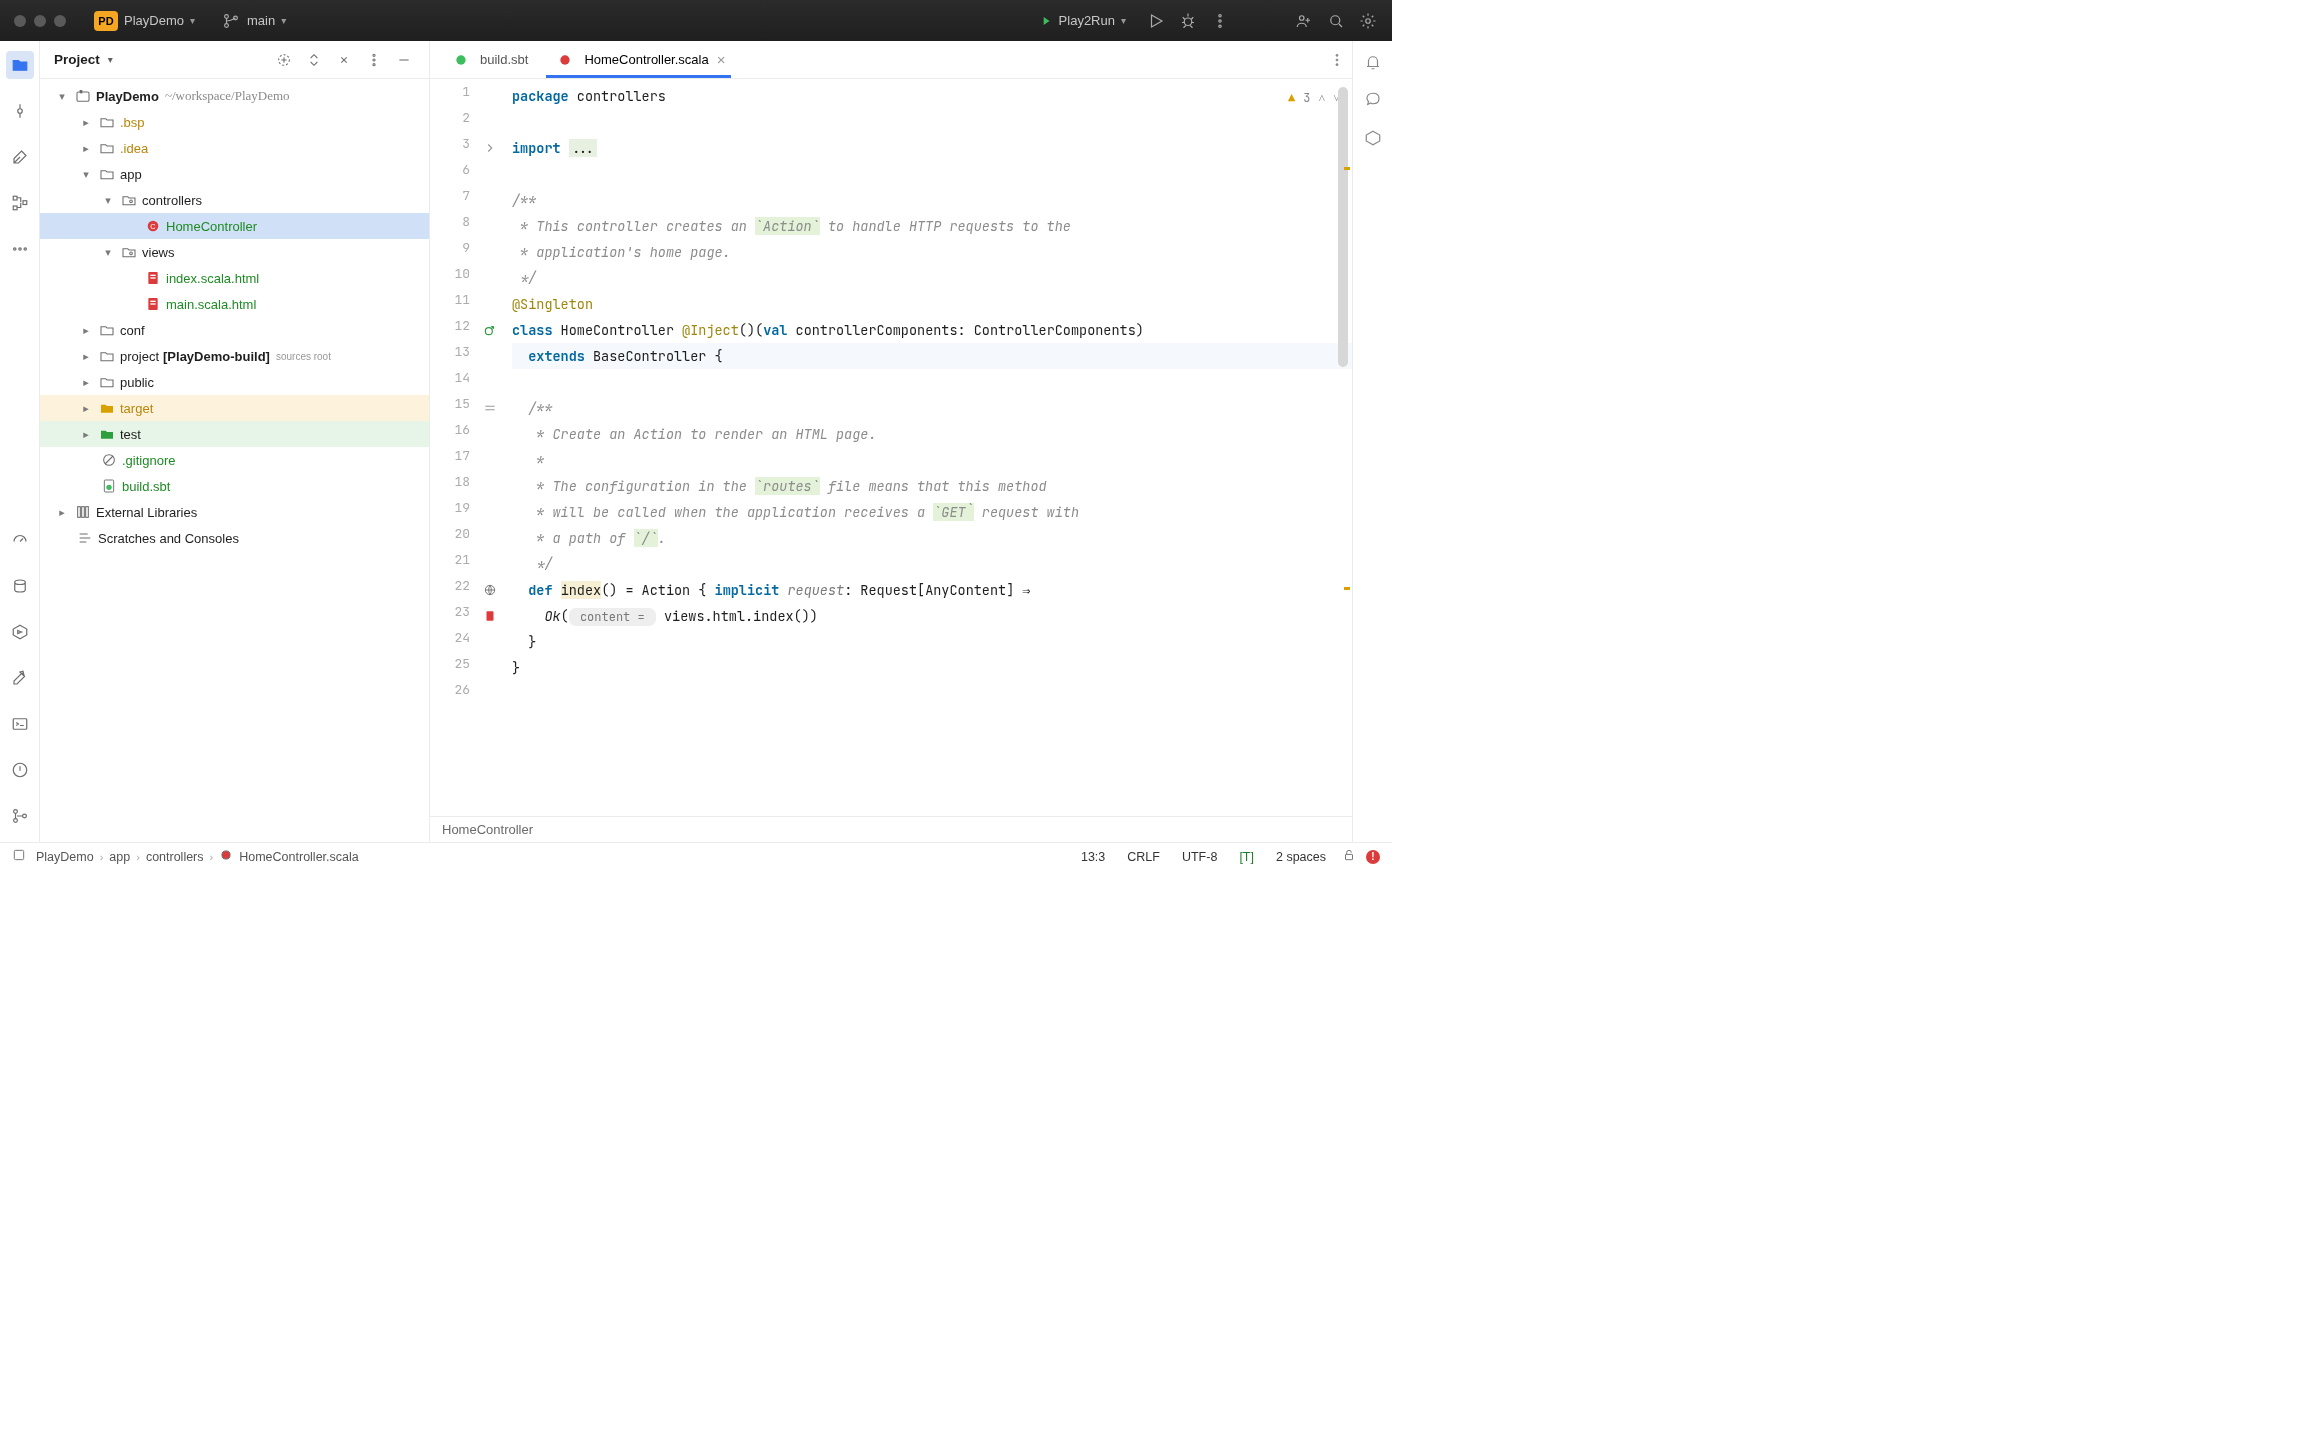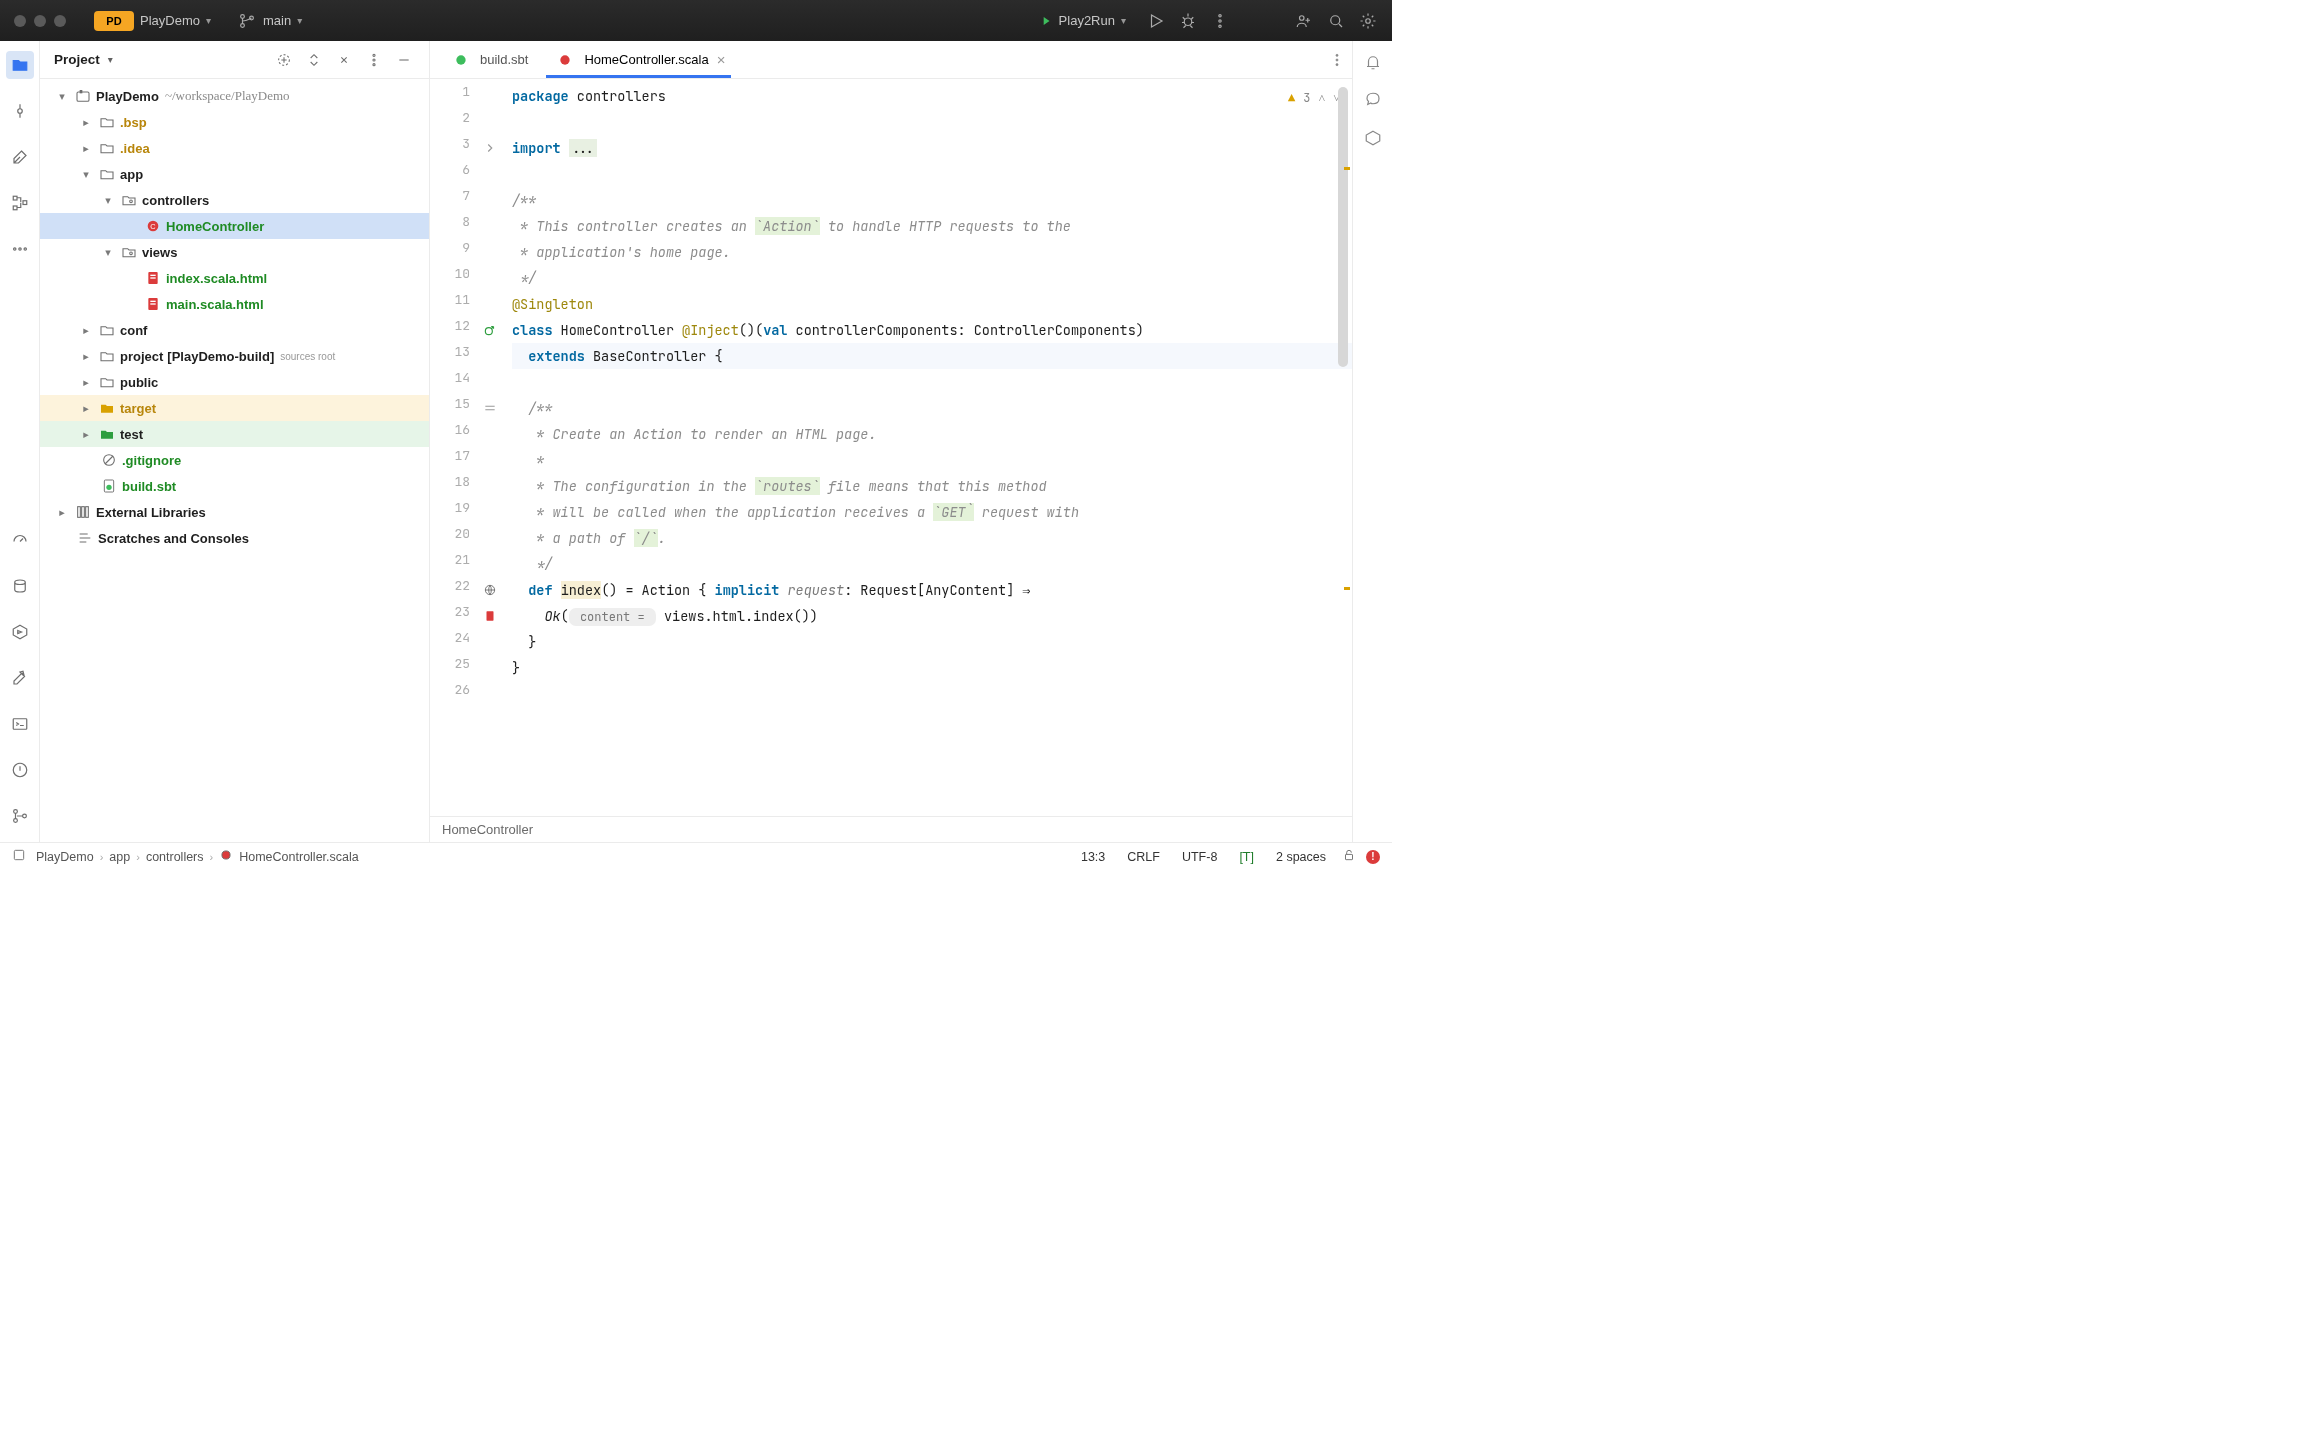--- a/index.html
+++ b/index.html
@@ -2,21 +2,21 @@
 <html><head>
 <meta charset="utf-8">
 <style>
 * { margin: 0; padding: 0; box-sizing: border-box; }
 body { font-family: -apple-system, BlinkMacSystemFont, "Segoe UI", sans-serif; font-size: 13px; color: #1e1e1e; background: #fff; overflow: hidden; width: 1392px; height: 870px; }
 
 
 .titlebar { height: 41px; background: linear-gradient(180deg, #2b2b2b, #1f1f1f); display: flex; align-items: center; padding: 0 14px; gap: 10px; color: #c6c6c6; }
 .traffic { display: flex; gap: 8px; margin-right: 10px; }
 .traffic span { width: 12px; height: 12px; border-radius: 50%; background: #5a5a5a; display: inline-block; }
-.proj-badge { width: 40px; height: 20px; background: #f5a623; color: #000; font-size: 11px; font-weight: 700; display: flex; align-items: center; justify-content: center; border-radius: 4px; text-align: center; }
+.proj-badge { width: 24px; height: 20px; background: #f5a623; color: #000; font-size: 11px; font-weight: 700; display: flex; align-items: center; justify-content: center; border-radius: 4px; text-align: center; }
 .tb-item { display: flex; align-items: center; gap: 6px; padding: 4px 8px; border-radius: 5px; cursor: pointer; font-size: 13px; }
 .chev-down { font-size: 10px; opacity: .7; }
 .titlebar-right { margin-left: auto; display: flex; align-items: center; gap: 12px; }
 .run-chev { width: 14px; height: 14px; }
 .run-chev svg { fill: #3dbd5d; }
 .play-icn svg { fill: #3dbd5d; width: 18px; height: 18px; }
 .bug-icn svg { fill: #3dbd5d; stroke: #3dbd5d; width: 18px; height: 18px; }
 .tb-ic { width: 20px; height: 20px; display: flex; align-items: center; justify-content: center; cursor: pointer; }
 .tb-ic svg { width: 18px; height: 18px; stroke: #aaa; fill: none; stroke-width: 1.6; }
 
@@ -39,21 +39,21 @@
 .pp-ic svg { width: 16px; height: 16px; stroke: #6e6e6e; fill: none; stroke-width: 1.6; }
 
 .tree { flex: 1; overflow: auto; padding: 4px 0; }
 .trow { display: flex; align-items: center; height: 26px; padding-right: 8px; cursor: pointer; white-space: nowrap; }
 .trow.sel { background: #d0e0f7; }
 .trow.orange-bg { background: #fdf3dc; }
 .trow.green-bg { background: #e6f5e8; }
 .tw { display: inline-flex; width: 16px; justify-content: center; color: #7a7a7a; font-size: 11px; }
 .fic { width: 18px; height: 18px; margin: 0 4px; display: inline-flex; align-items: center; justify-content: center; }
 .fic svg { width: 16px; height: 16px; }
-.tlabel { font-size: 13px; font-weight: bold; }
+.tlabel { font-size: 13px; }
 .tlabel.bold { font-weight: 700; }
 .tlabel.orange { color: #b8860b; }
 .tlabel.green { color: #1f8b24; }
 .tpath { color: #8a8a8a; margin-left: 6px; font-family: Liberation Serif, serif; }
 .tsrc { color: #999; margin-left: 6px; font-size: 10px; }
 
 
 .editor-area { flex: 1; display: flex; flex-direction: column; min-width: 0; }
 .tabs { height: 38px; border-bottom: 1px solid #ebebeb; display: flex; align-items: stretch; padding-left: 6px; }
 .tab { display: flex; align-items: center; gap: 6px; padding: 0 12px; cursor: pointer; font-size: 13px; position: relative; color: #555; }

